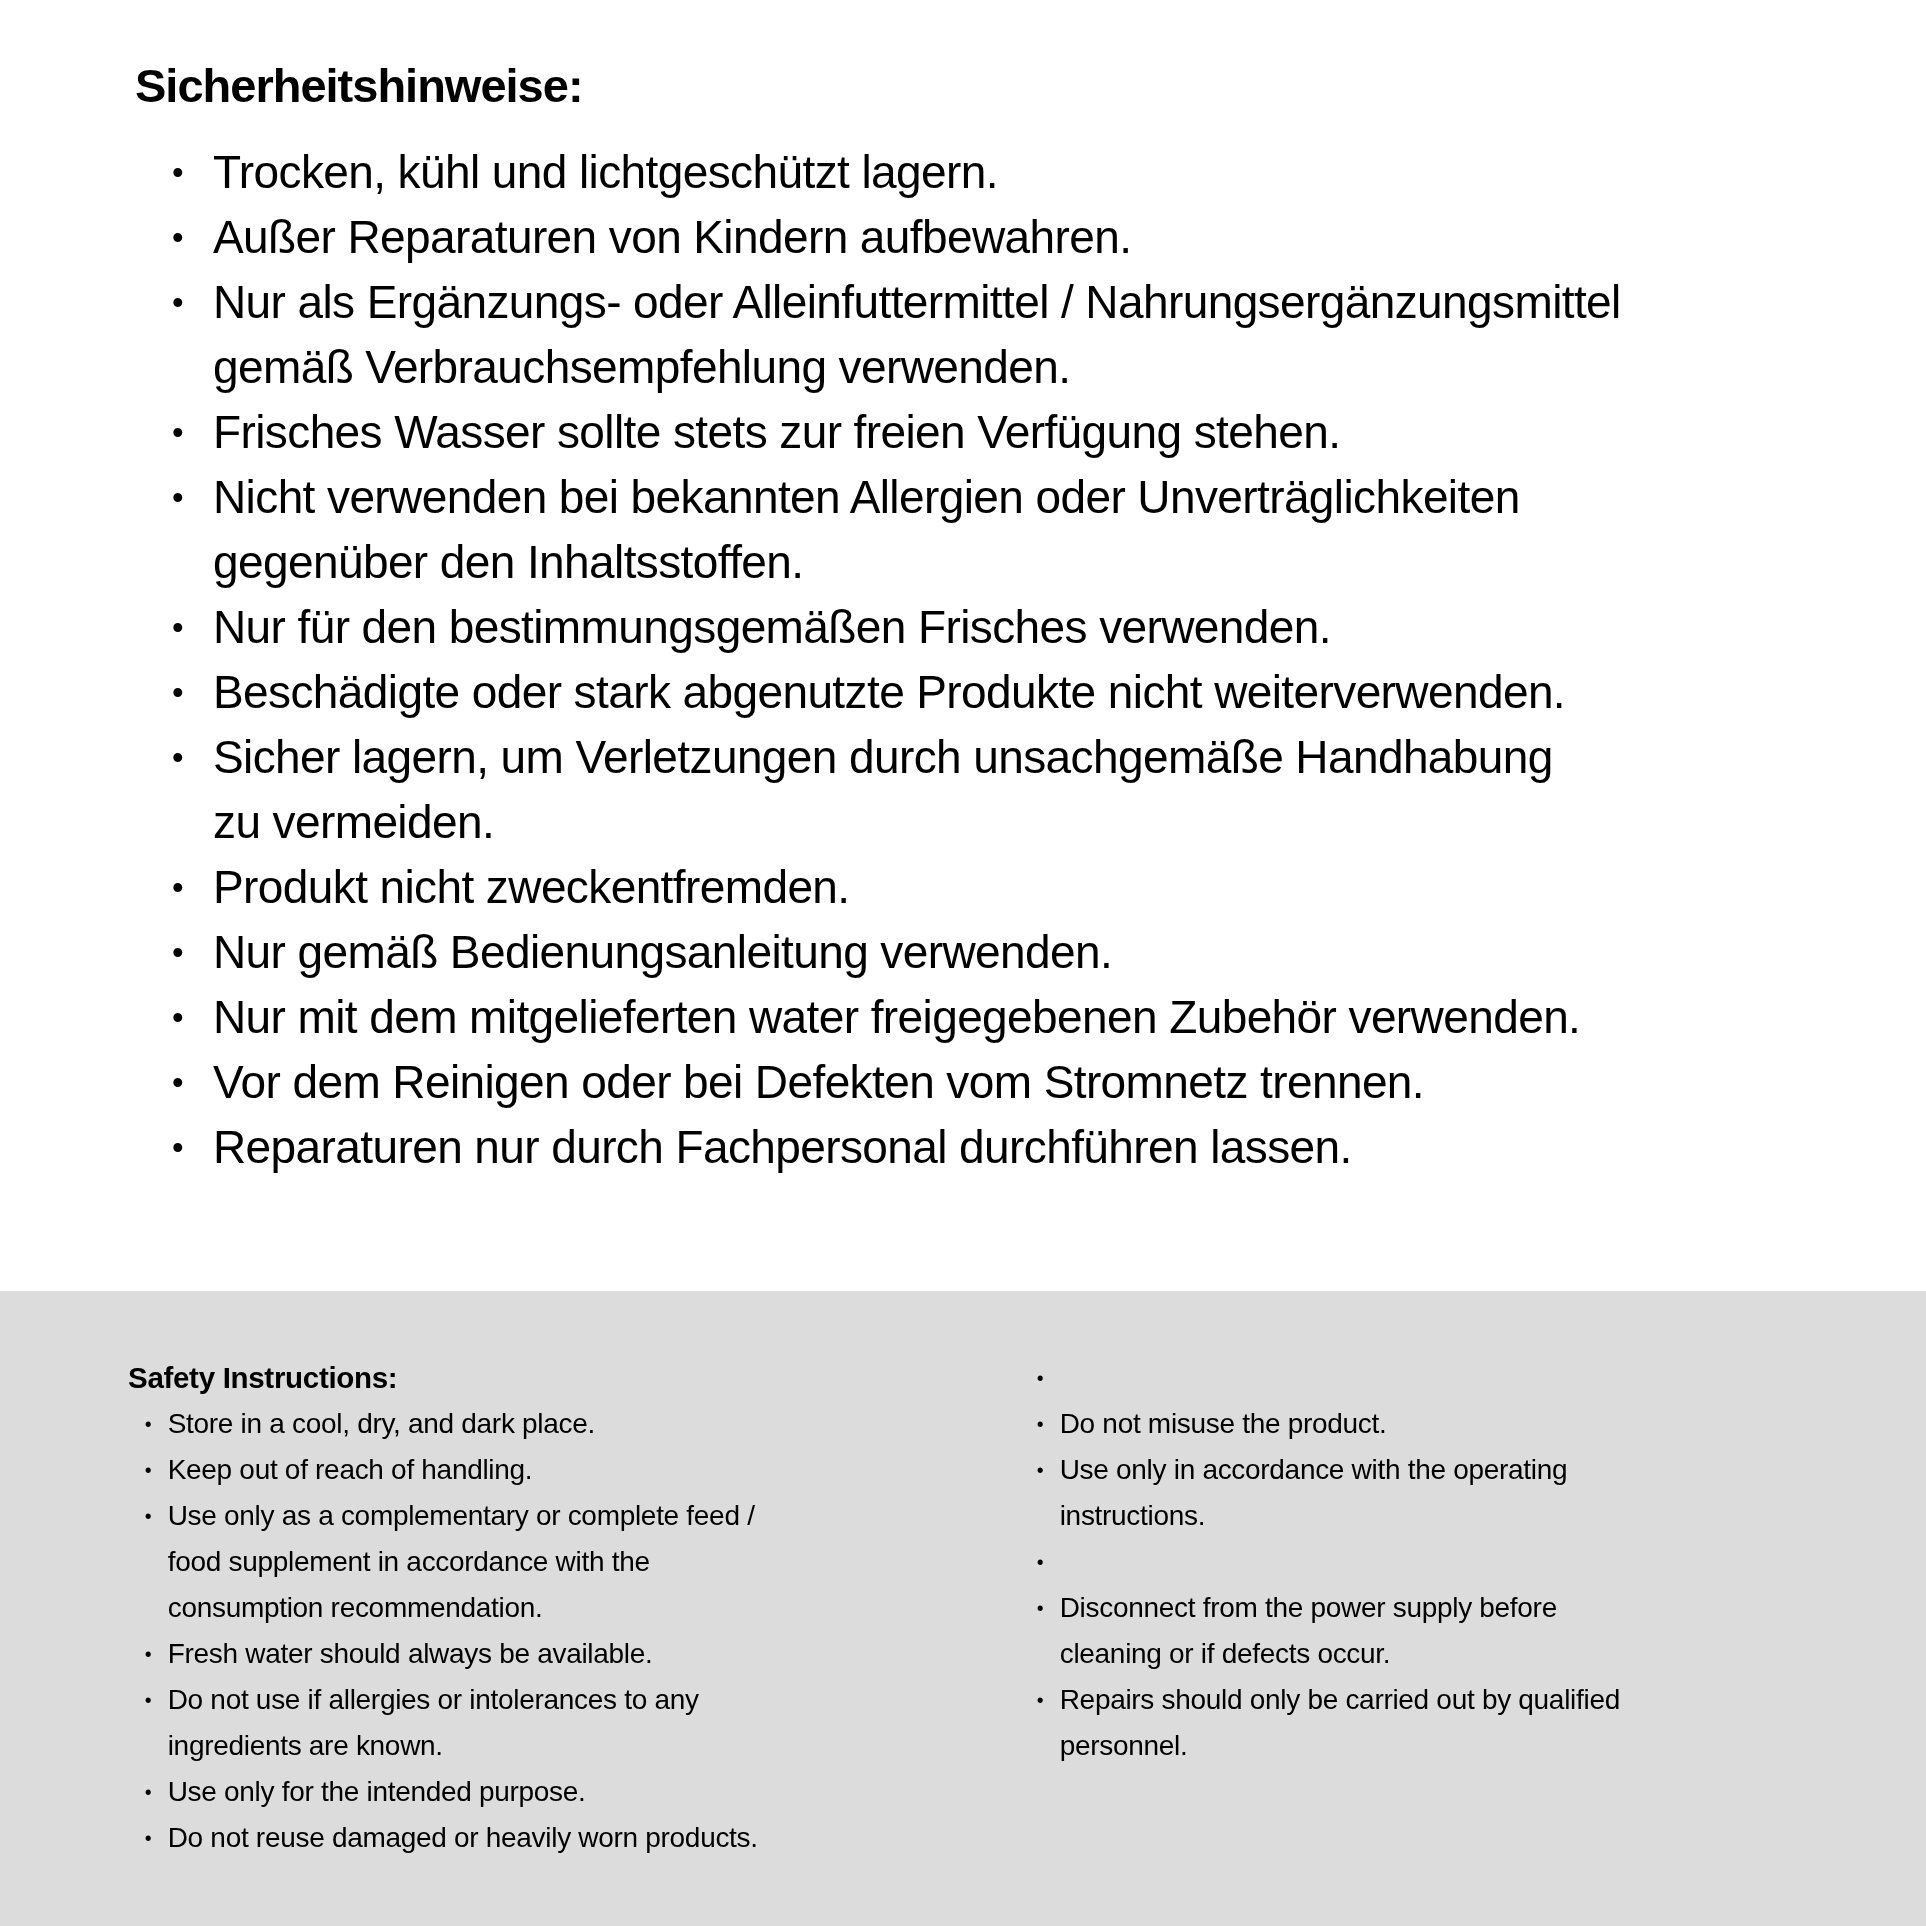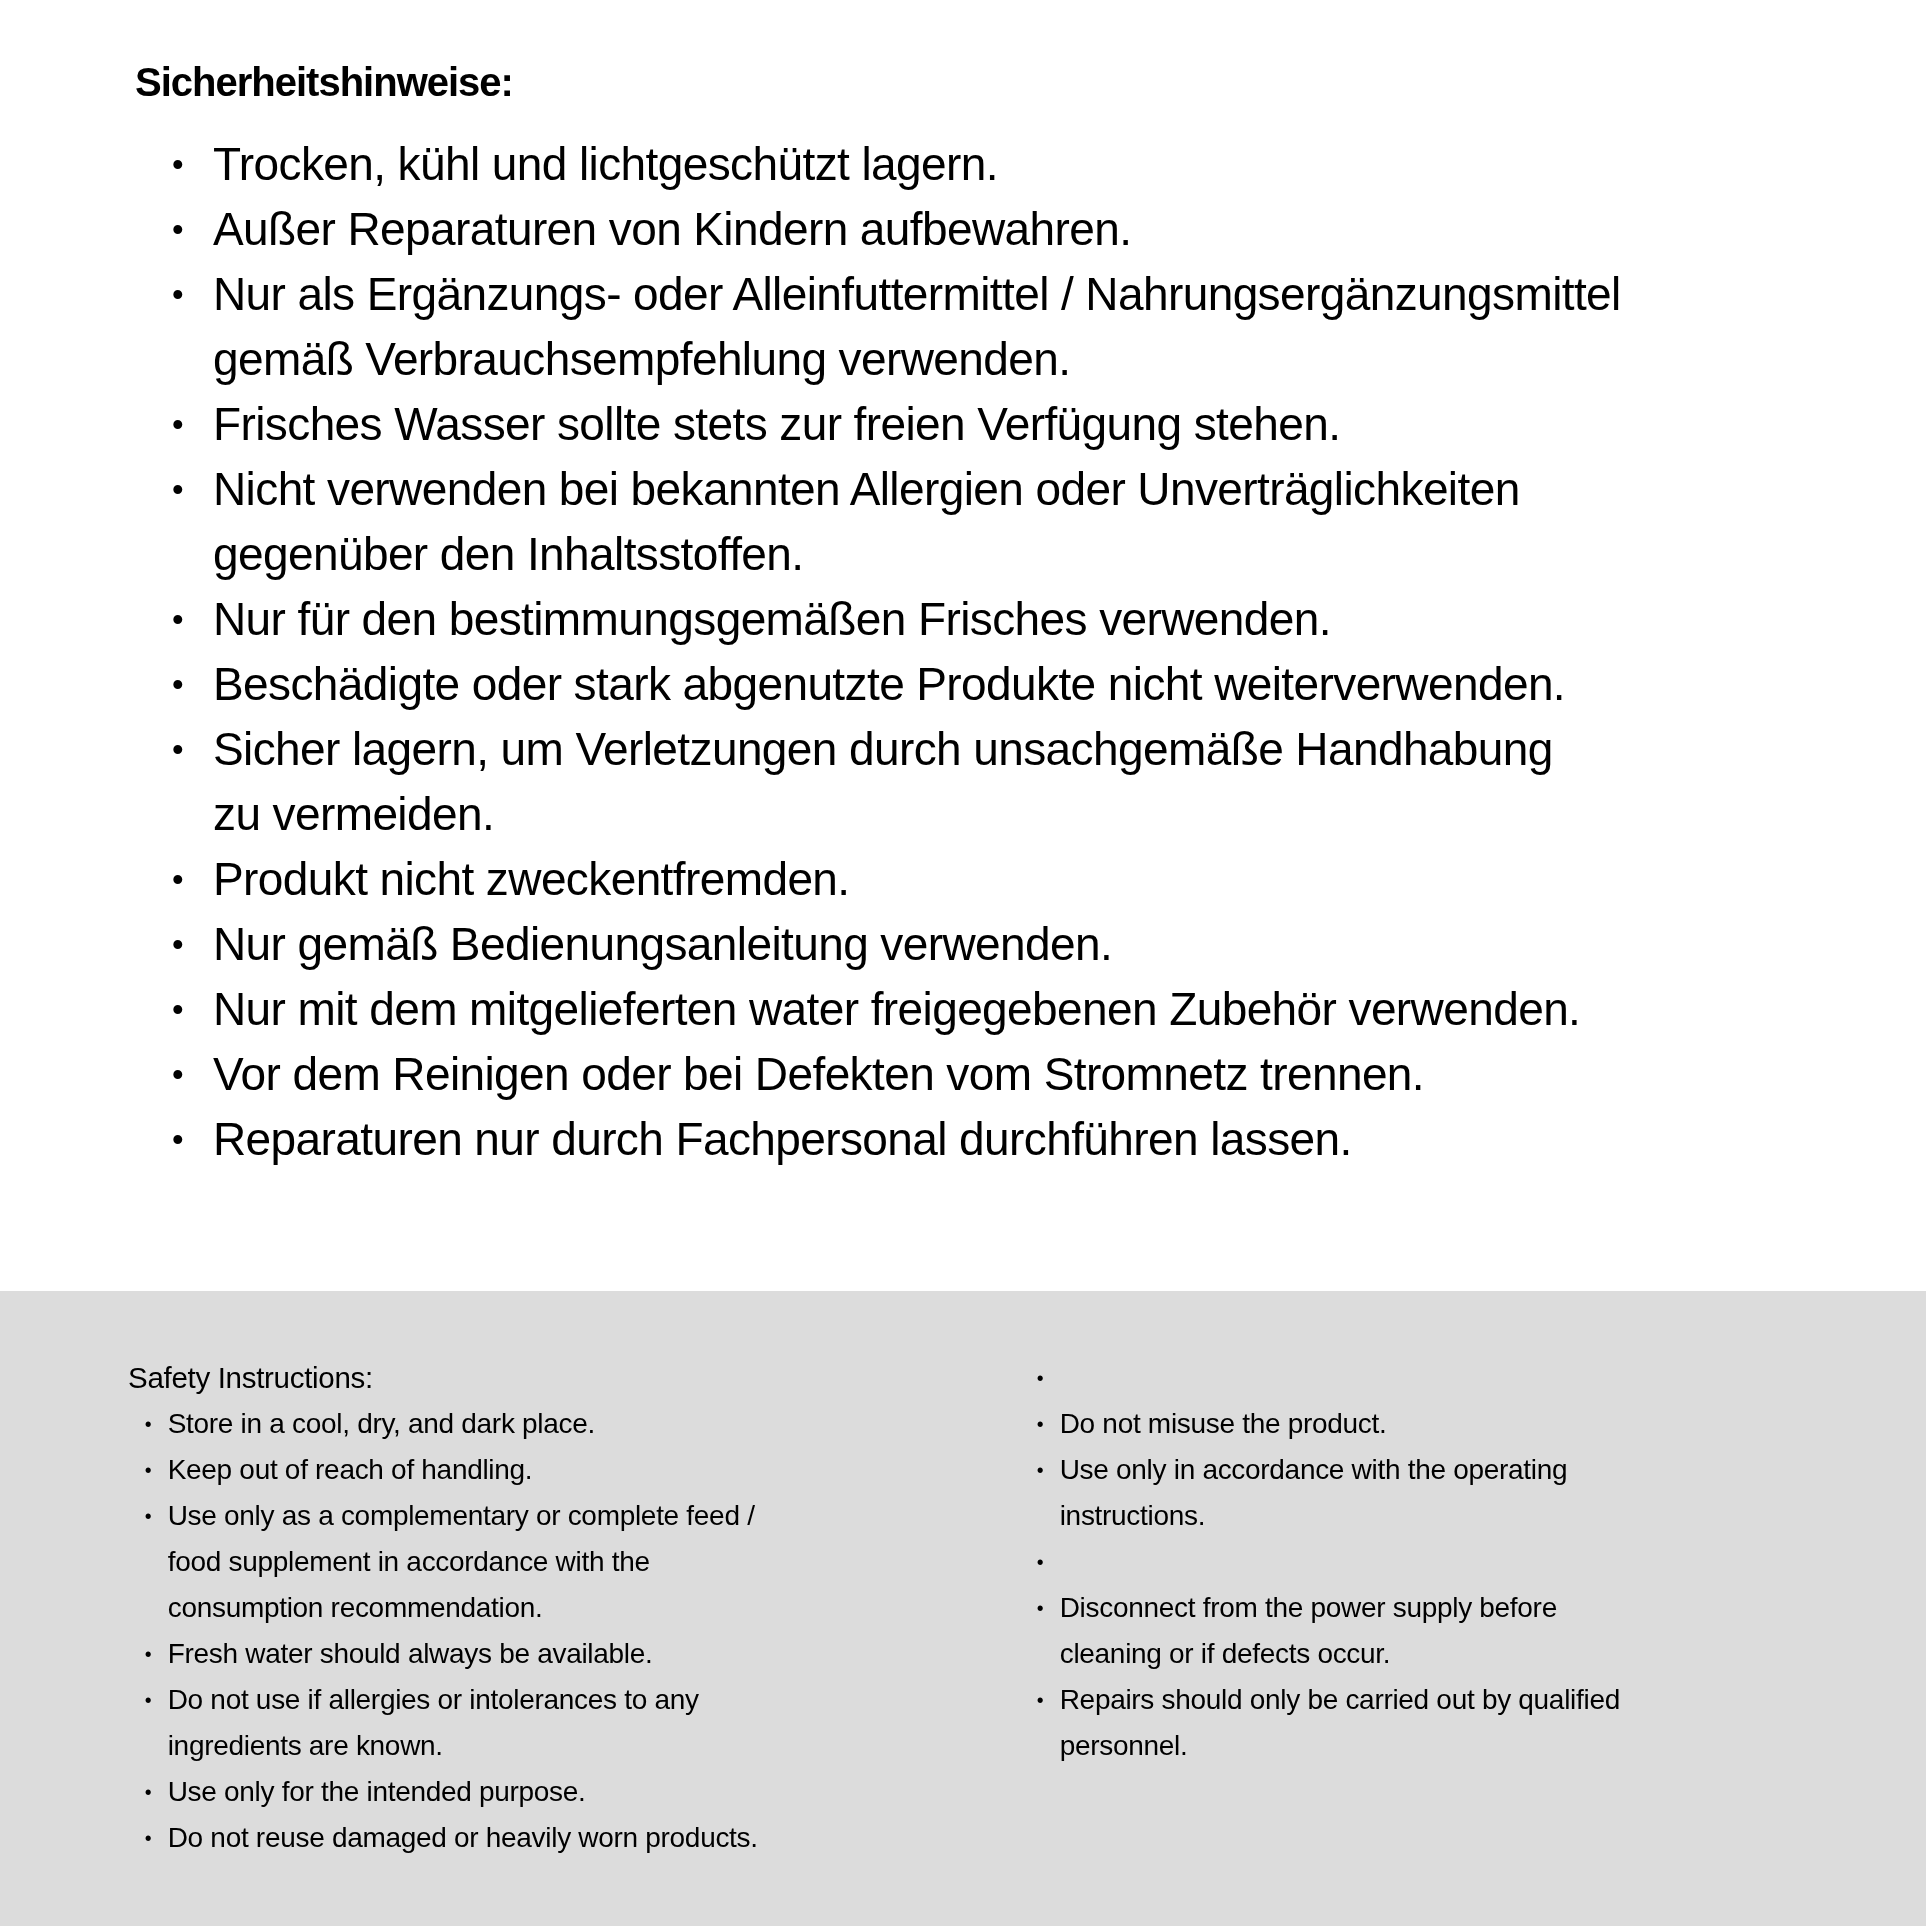--- a/index.html
+++ b/index.html
@@ -17,21 +17,21 @@
   }
 
   
   .de-section {
     position: absolute;
     left: 135px; top: 59px;
     width: 1772px;
   }
   .de-title {
     margin: 0;
-    font-size: 40px;
+    font-size: 47px;
     font-weight: 700;
     line-height: 1.15;
     letter-spacing: -1px;
   }
   .de-list {
     list-style: none;
     margin: 27px 0 0 0;
     padding: 0 0 0 37px;
     font-size: 46px;
     letter-spacing: -0.6px;
@@ -59,21 +59,21 @@
   }
   .en-col {
     position: absolute;
     top: 64px;
   }
   .en-col-left  { left: 128px;  width: 860px; }
   .en-col-right { left: 1020px; width: 880px; }
   .en-title {
     margin: 0;
     font-size: 29.5px;
-    font-weight: 400;
+    font-weight: 700;
     line-height: 46px;
     letter-spacing: -0.3px;
   }
   .en-list {
     list-style: none;
     margin: 0;
     padding: 0 0 0 16.7px;
     font-size: 28px;
     letter-spacing: -0.3px;
   }

